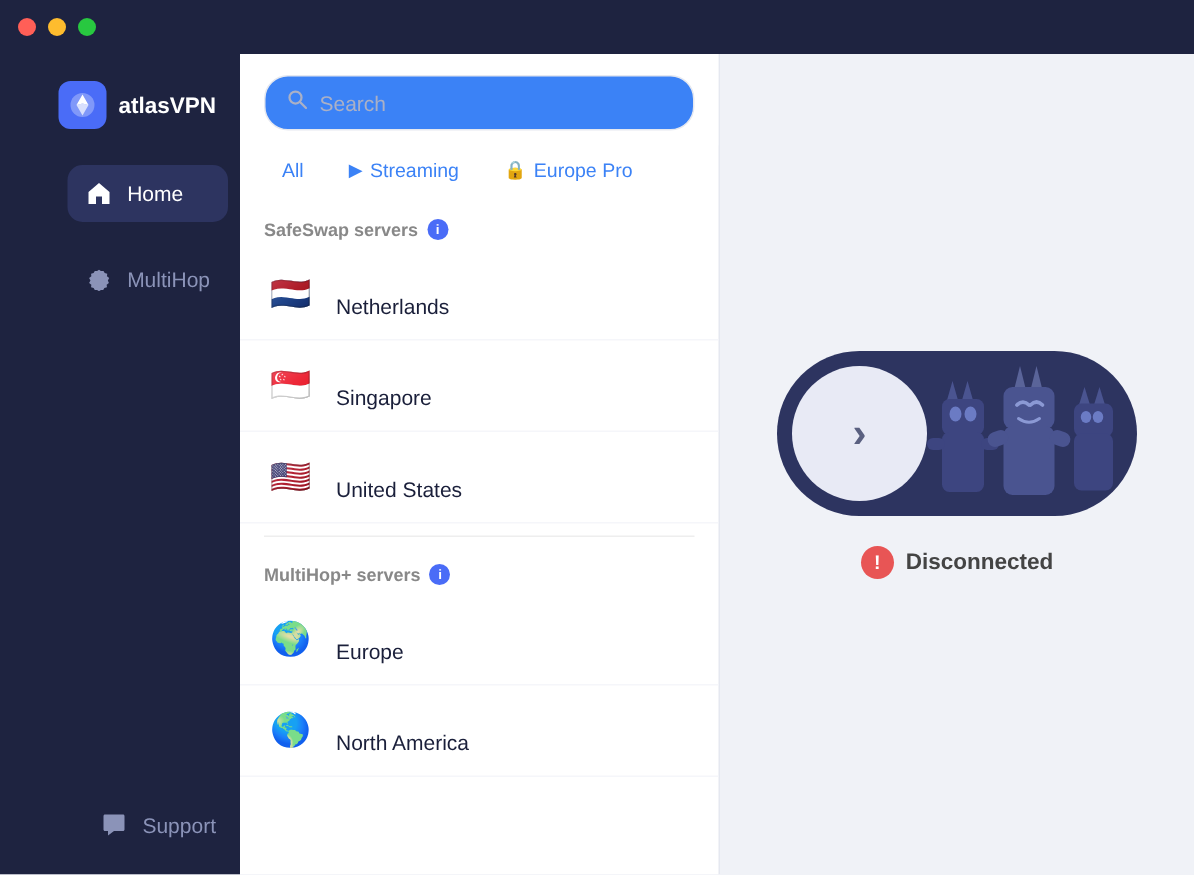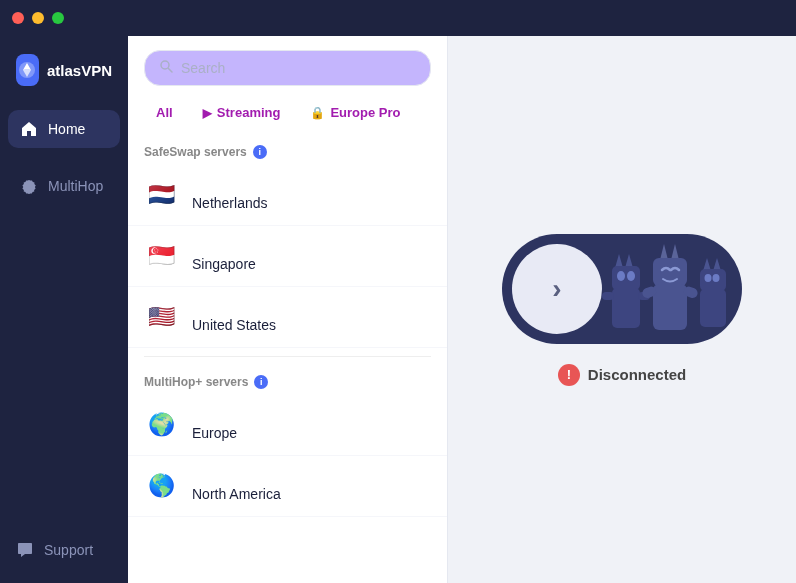--- a/index.html
+++ b/index.html
@@ -28,27 +28,28 @@
       width: 12px; height: 12px;
       border-radius: 50%;
       display: inline-block;
     }
     .tl-close { background: #ff5f57; }
     .tl-minimize { background: #febc2e; }
     .tl-maximize { background: #28c840; }
 
     
     .sidebar {
-      width: 128px;
+      width: 160px;
       height: 583px;
       background: #1e2340;
       display: flex;
       flex-direction: column;
       padding-top: 36px;
       position: relative;
+      align-items: flex-end;
     }
     .sidebar-logo {
       display: flex;
       align-items: center;
       gap: 8px;
       padding: 18px 16px 24px 16px;
     }
     .logo-icon {
       width: 32px;
       height: 32px;
@@ -133,21 +134,21 @@
     .search-bar {
       padding: 14px 16px 10px 16px;
       position: sticky;
       top: 0;
       background: white;
       z-index: 10;
     }
     .search-input-wrap {
       display: flex;
       align-items: center;
-      background: #c4b5fd;
+      background: #3b82f6;
       border-radius: 16px;
       padding: 8px 14px;
       gap: 8px;
       border: 1.5px solid #e5e8f0;
     }
     .search-input-wrap input {
       border: none;
       background: transparent;
       outline: none;
       font-size: 14px;
@@ -162,24 +163,23 @@
       gap: 6px;
       padding: 4px 16px 10px 16px;
     }
     .filter-tab {
       padding: 5px 12px;
       border-radius: 20px;
       font-size: 13px;
       cursor: pointer;
       border: none;
       background: transparent;
-      color: #a21caf;
-      font-weight: 700;
-      display: flex;
-      align-items: center;
+      color: #3b82f6;
+      font-weight: 400;
+      display: flex;
       gap: 5px;
     }
     .filter-tab .tab-icon {
       font-size: 12px;
     }
 
     .section-header {
       display: flex;
       align-items: center;
       gap: 6px;

